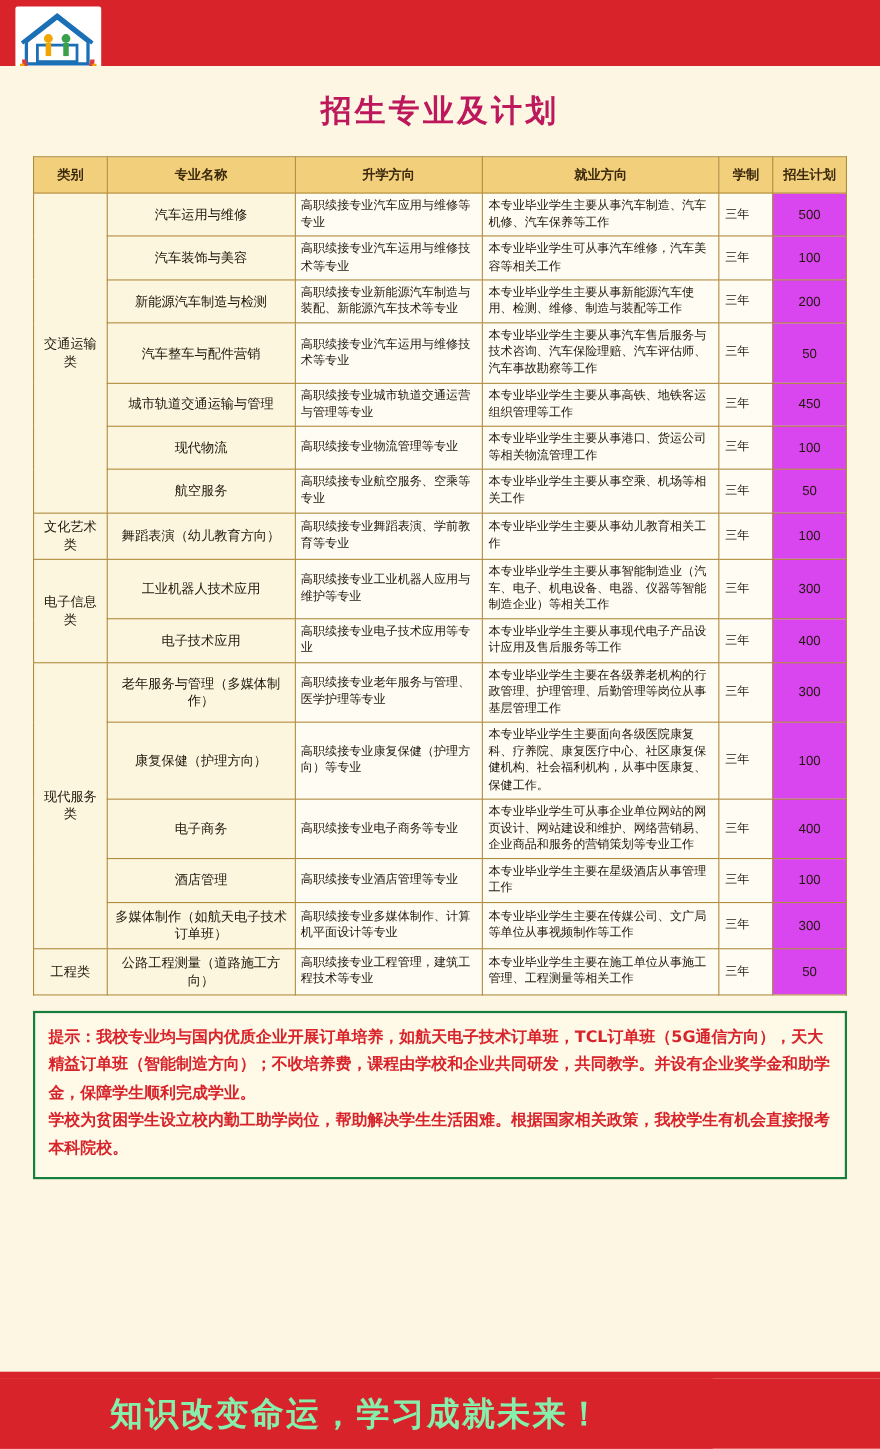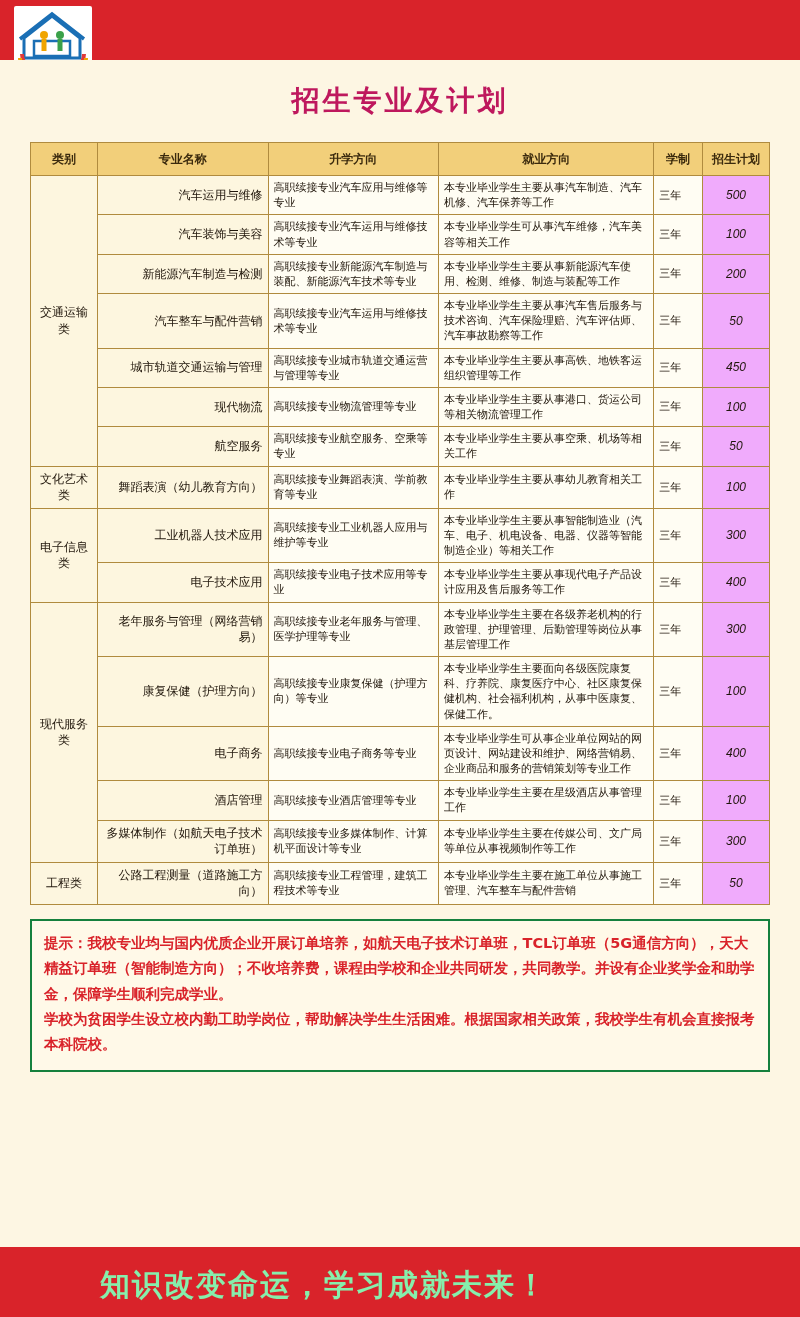--- a/index.html
+++ b/index.html
@@ -58,38 +58,37 @@
     color:#3b2a0d;
     margin-top:48px;
   }
   td.cat{
     text-align:center;
     background:#fdf6df;
     font-size:12px;
     width:66px;
   }
   td.major{
-    text-align:right;
+    text-align:center;
     background:#fdf6df;
     font-size:12px;
   }
   td.dir,td.job{
     text-align:left;
     background:#fffdf3;
   }
   td.yrs{
     text-align:left;
     background:#fffdf3;
     font-size:11px;
   }
   td.num{
     text-align:center;
-    background:#f0abfc;
-    font-size:12px;
-    font-style:italic;
+    background:#d946ef;
+    font-size:12px;
   }
   
   col.c1{width:66px}
   col.c2{width:168px}
   col.c3{width:168px}
   col.c4{width:212px}
   col.c5{width:48px}
   col.c6{width:66px}
   
   .notice{
@@ -230,21 +229,21 @@
         </tr>
         <tr>
           <td class="major">电子技术应用</td>
           <td class="dir">高职续接专业电子技术应用等专业</td>
           <td class="job">本专业毕业学生主要从事现代电子产品设计应用及售后服务等工作</td>
           <td class="yrs">三年</td>
           <td class="num">400</td>
         </tr>
         <tr>
           <td class="cat" rowspan="5">现代服务类</td>
-          <td class="major">老年服务与管理（网络营销易）</td>
+          <td class="major">老年服务与管理（多媒体制作）</td>
           <td class="dir">高职续接专业老年服务与管理、医学护理等专业</td>
           <td class="job">本专业毕业学生主要在各级养老机构的行政管理、护理管理、后勤管理等岗位从事基层管理工作</td>
           <td class="yrs">三年</td>
           <td class="num">300</td>
         </tr>
         <tr>
           <td class="major">康复保健（护理方向）</td>
           <td class="dir">高职续接专业康复保健（护理方向）等专业</td>
           <td class="job">本专业毕业学生主要面向各级医院康复科、疗养院、康复医疗中心、社区康复保健机构、社会福利机构，从事中医康复、保健工作。</td>
           <td class="yrs">三年</td>
@@ -268,21 +267,21 @@
           <td class="major">多媒体制作（如航天电子技术订单班）</td>
           <td class="dir">高职续接专业多媒体制作、计算机平面设计等专业</td>
           <td class="job">本专业毕业学生主要在传媒公司、文广局等单位从事视频制作等工作</td>
           <td class="yrs">三年</td>
           <td class="num">300</td>
         </tr>
         <tr>
           <td class="cat" rowspan="1">工程类</td>
           <td class="major">公路工程测量（道路施工方向）</td>
           <td class="dir">高职续接专业工程管理，建筑工程技术等专业</td>
-          <td class="job">本专业毕业学生主要在施工单位从事施工管理、汽车整车与配件营销</td>
+          <td class="job">本专业毕业学生主要在施工单位从事施工管理、工程测量等相关工作</td>
           <td class="yrs">三年</td>
           <td class="num">50</td>
         </tr>
       </tbody>
   </table>
 
   <div class="notice">
     <p><span class="lead">提示：</span><span>我校专业均与国内优质企业开展订单培养，如航天电子技术订单班，TCL订单班（5G通信方向），天大精益订单班（智能制造方向）；不收培养费，课程由学校和企业共同研发，共同教学。并设有企业奖学金和助学金，保障学生顺利完成学业。</span></p>
     <p>学校为贫困学生设立校内勤工助学岗位，帮助解决学生生活困难。根据国家相关政策，我校学生有机会直接报考本科院校。</p>
   </div>

